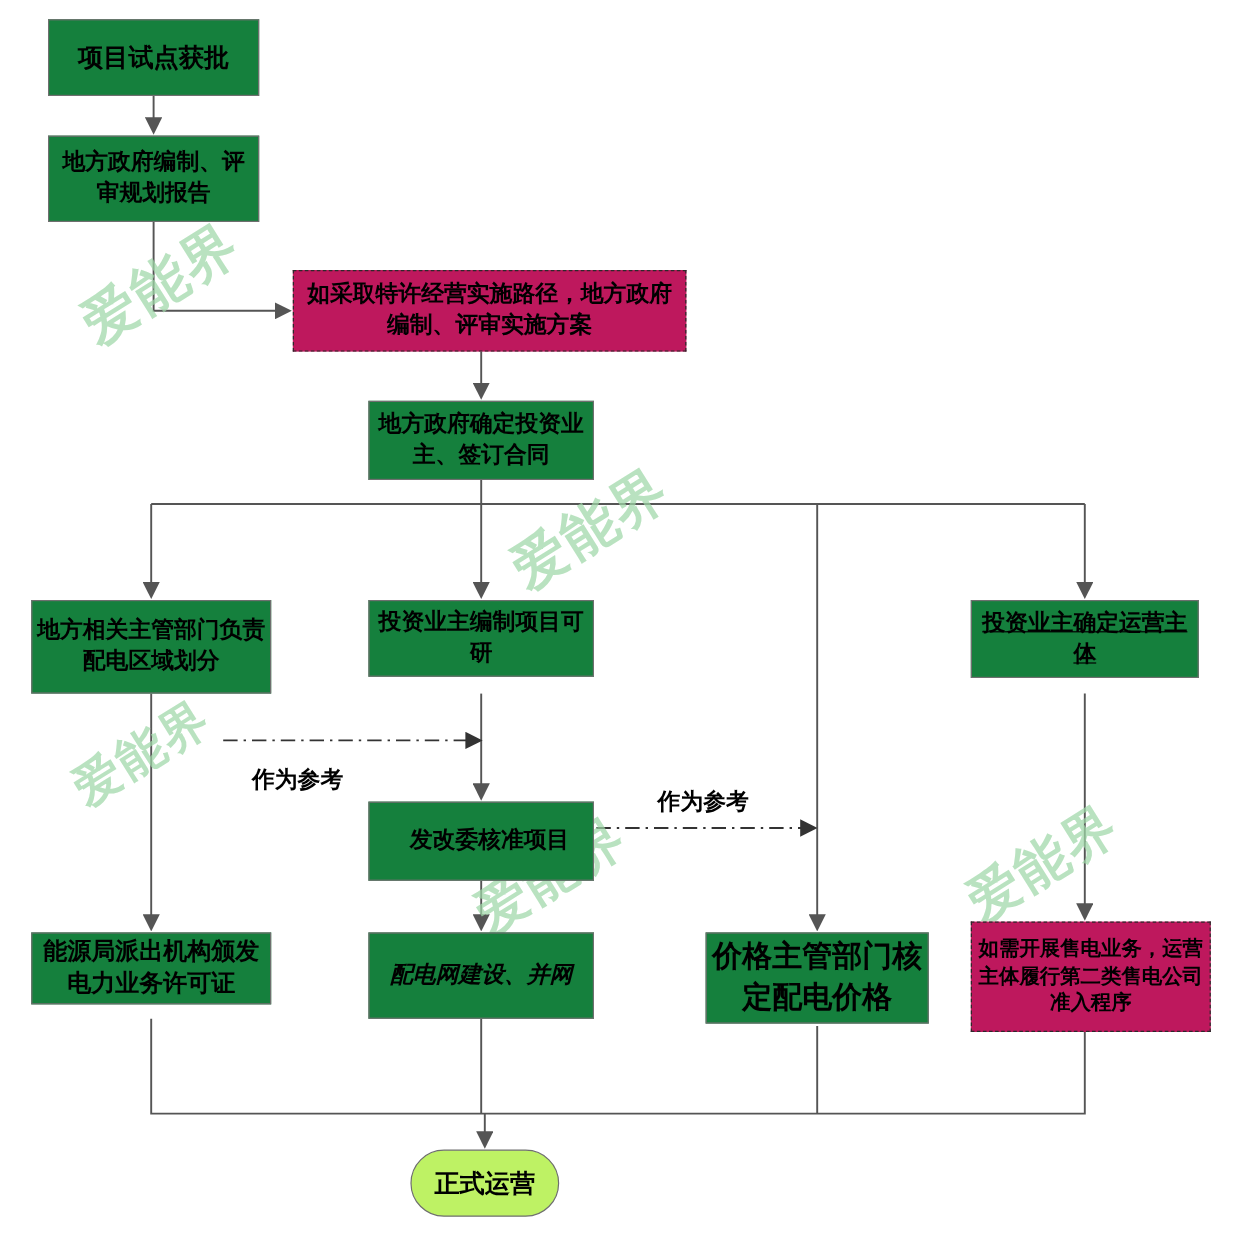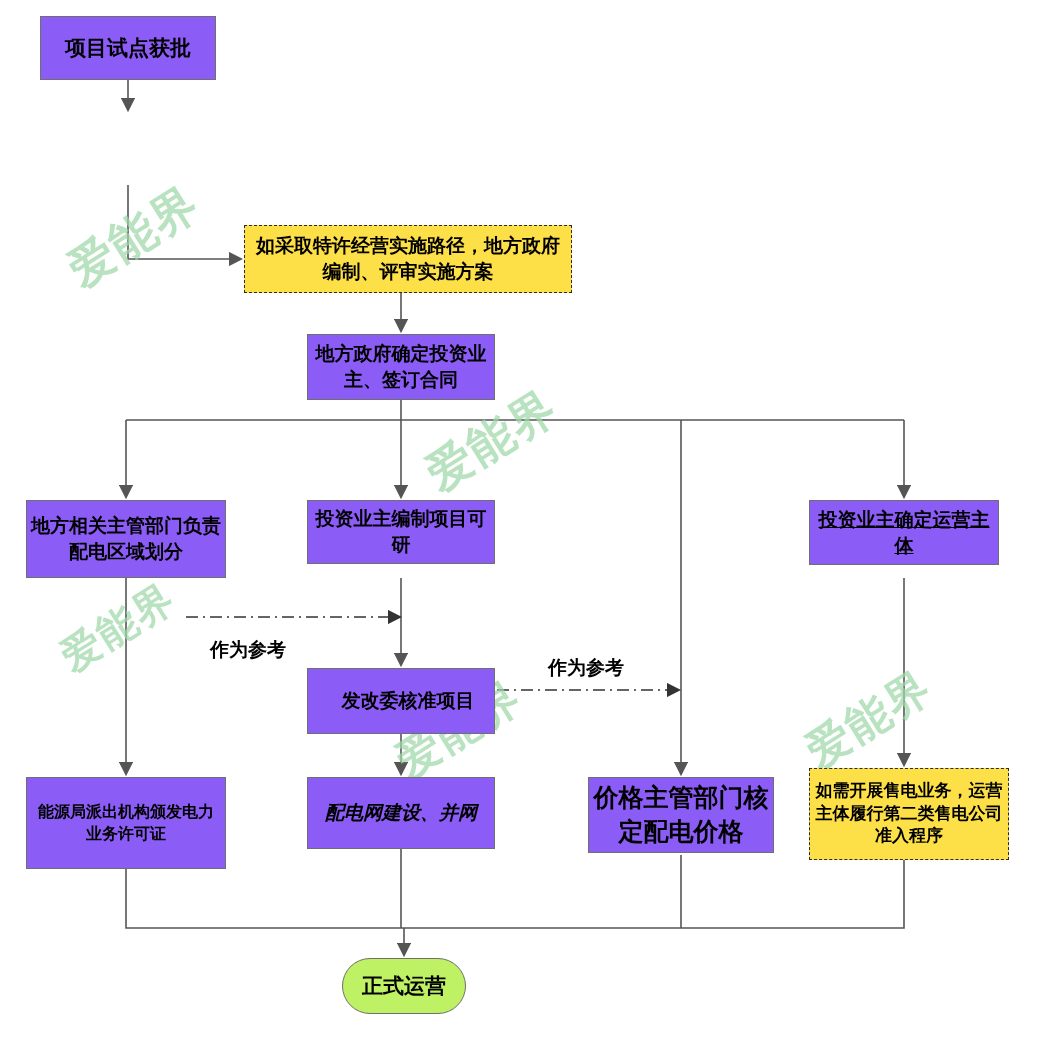--- a/index.html
+++ b/index.html
@@ -32,25 +32,25 @@
     justify-content: center;
     text-align: center;
     color: #000000;
     font-weight: bold;
     line-height: 1.35;
     padding: 2px 4px;
     z-index: 3;
   }
   .node.solid {
     border: 1px solid #6f6f6f;
-    background: #8b5cf6;
+    background: #15803d;
   }
   .node.dashed {
     border: 1px dashed #2b2b2b;
-    background: #fde047;
+    background: #be185d;
   }
   .node.terminal {
     border: 1px solid #6f6f6f;
     background: #bef264;
     border-radius: 40px;
   }
   .edge-label {
     position: absolute;
     color: #000000;
     font-weight: bold;
@@ -124,27 +124,28 @@
     </g>
   </svg>
 
   <div class="watermark" style="left:62px; top:206px; font-size:46px;">爱能界</div>
   <div class="watermark" style="left:420px; top:410px; font-size:46px;">爱能界</div>
   <div class="watermark" style="left:55px; top:600px; font-size:40px;">爱能界</div>
   <div class="watermark" style="left:390px; top:700px; font-size:44px;">爱能界</div>
   <div class="watermark" style="left:800px; top:690px; font-size:44px;">爱能界</div>
 
   <div class="node solid" style="left:40px; top:16px; width:176px; height:64px; font-size:21px;">项目试点获批</div>
+  <div class="node solid" style="left:40px; top:113px; width:176px; height:72px; font-size:19px;">地方政府编制、评审规划报告</div>
   <div class="node dashed" style="left:244px; top:225px; width:328px; height:68px; font-size:19px;">如采取特许经营实施路径，地方政府编制、评审实施方案</div>
   <div class="node solid" style="left:307px; top:334px; width:188px; height:66px; font-size:19px;">地方政府确定投资业主、签订合同</div>
   <div class="node solid" style="left:26px; top:500px; width:200px; height:78px; font-size:19px;">地方相关主管部门负责配电区域划分</div>
   <div class="node solid" style="left:307px; top:500px; width:188px; height:64px; font-size:19px;">投资业主编制项目可研</div>
   <div class="node solid" style="left:809px; top:500px; width:190px; height:65px; font-size:19px;text-decoration:underline;">投资业主确定运营主体</div>
   <div class="node solid" style="left:307px; top:668px; width:188px; height:66px; font-size:19px;padding-left:18px;">发改委核准项目</div>
-  <div class="node solid" style="left:26px; top:777px; width:200px; height:92px; font-size:16px;">能源局派出机构颁发电力业务许可证</div>
+  <div class="node solid" style="left:26px; top:777px; width:200px; height:60px; font-size:20px;">能源局派出机构颁发电力业务许可证</div>
   <div class="node solid" style="left:307px; top:777px; width:188px; height:72px; font-size:19px;font-style:italic;">配电网建设、并网</div>
   <div class="node solid" style="left:588px; top:777px; width:186px; height:76px; font-size:25px;">价格主管部门核定配电价格</div>
   <div class="node dashed" style="left:809px; top:768px; width:200px; height:92px; font-size:17px;">如需开展售电业务，运营主体履行第二类售电公司准入程序</div>
   <div class="node terminal" style="left:342px; top:958px; width:124px; height:56px; font-size:21px;">正式运营</div>
 
   <div class="edge-label" style="left:210px; top:637px; font-size:19px;">作为参考</div>
   <div class="edge-label" style="left:548px; top:655px; font-size:19px;">作为参考</div>
 
 </div>
 

